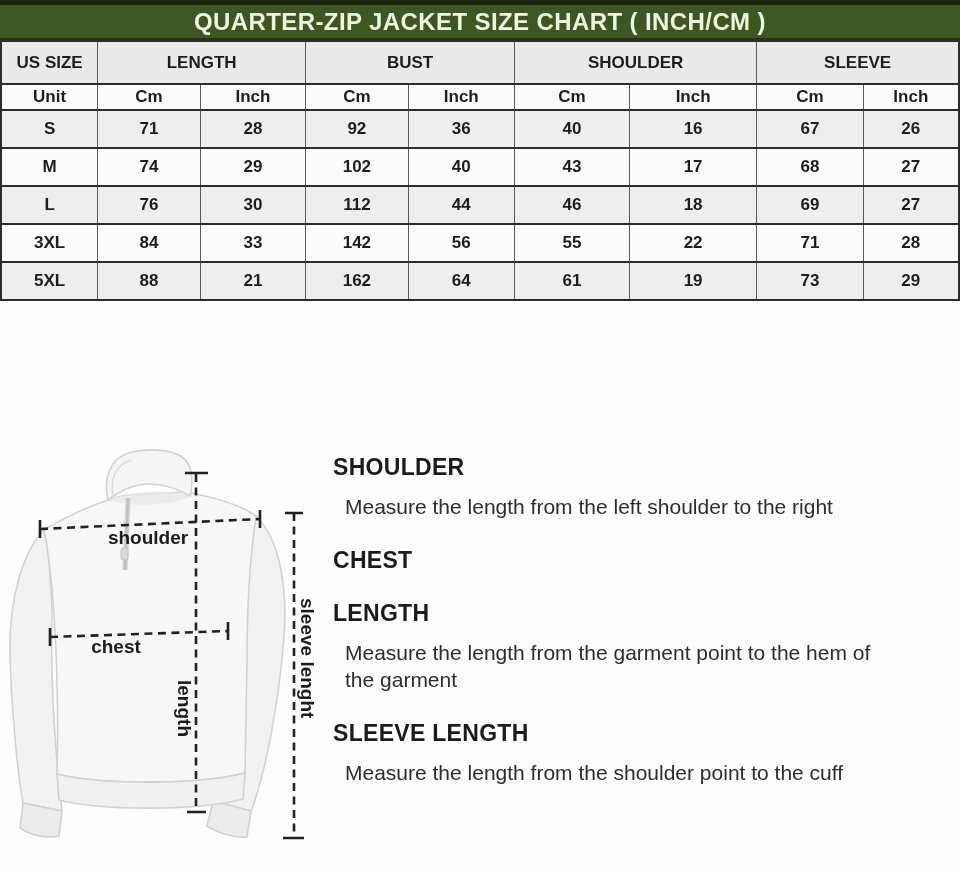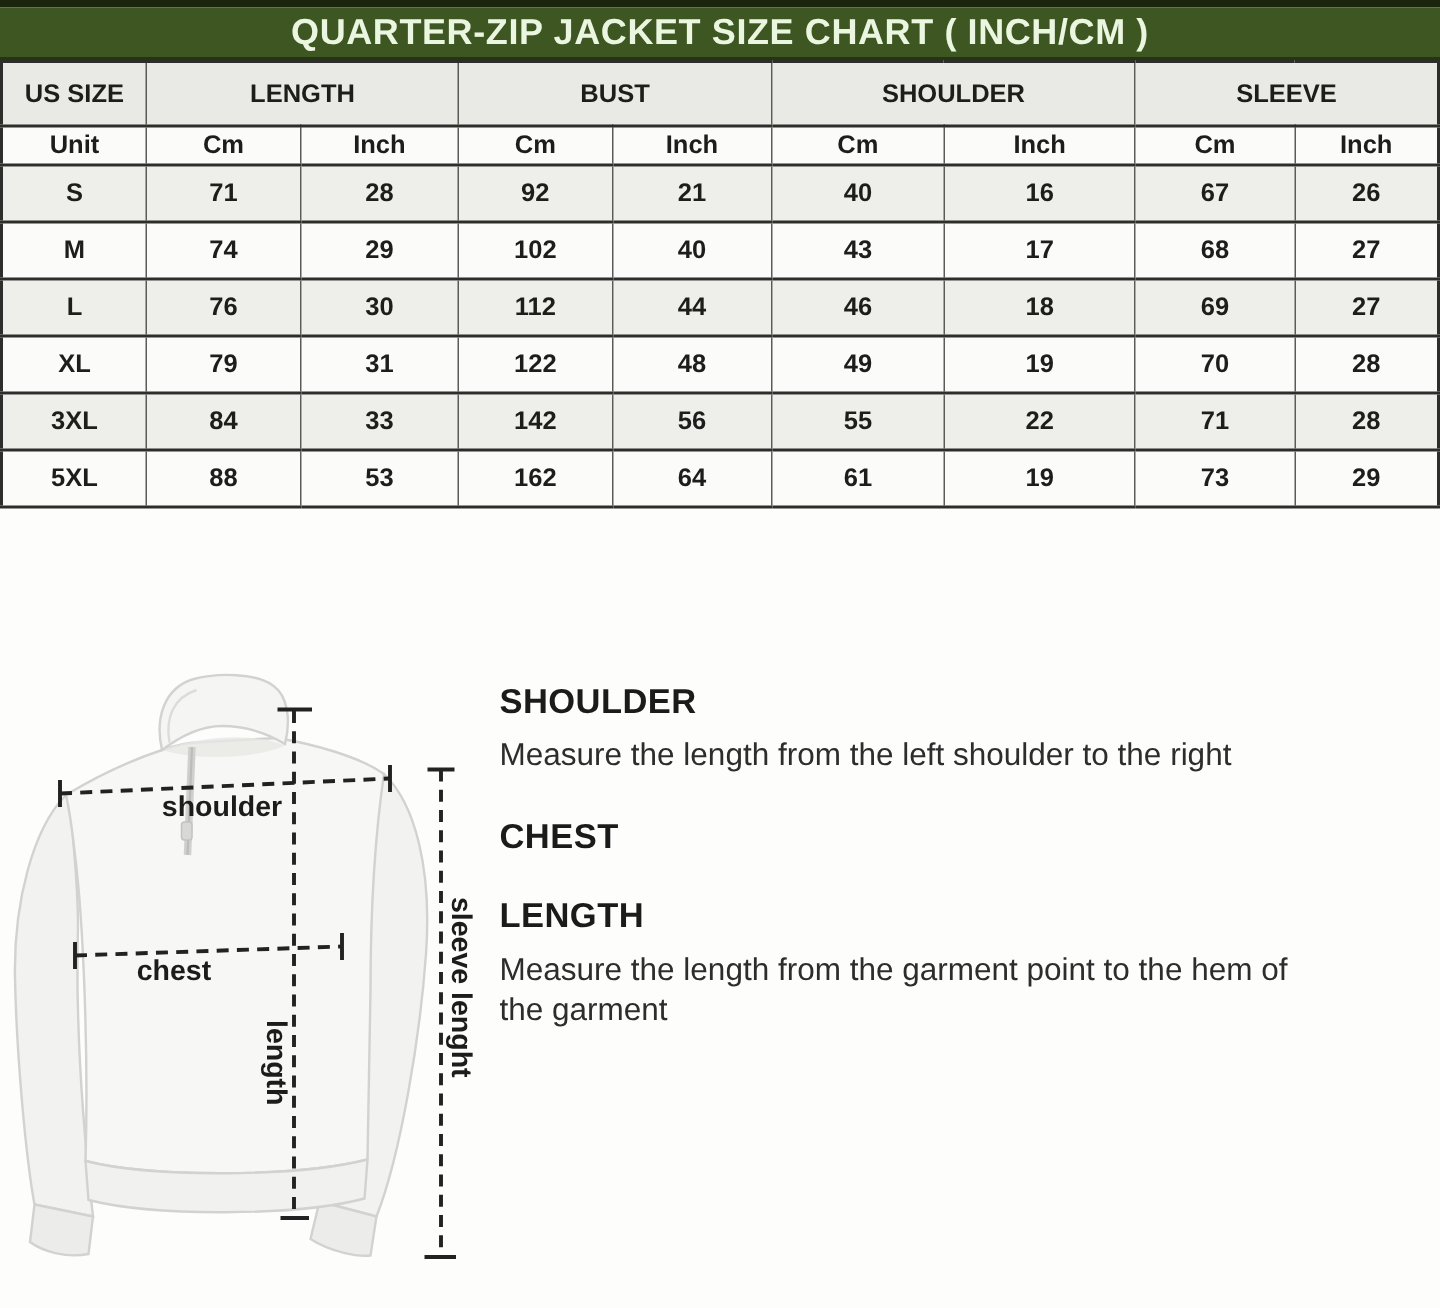--- a/index.html
+++ b/index.html
@@ -59,21 +59,21 @@
   .measure-label{font-family:"Liberation Sans",sans-serif;font-size:19px;font-weight:bold;fill:#1c1c1c}
   .garment{stroke:#d2d2d0;stroke-width:1.6}
   .instructions{
     position:absolute;left:333px;top:438px;width:578px;
   }
   .instr-block h3{
     margin:26px 0 9px;font-size:23px;letter-spacing:.3px;color:#1b1b1b;
   }
   .instr-block:first-child h3{margin-top:16px}
   .instr-block p{
-    margin:0;font-size:21px;line-height:1.32;color:var(--body-text);max-width:560px;
+    margin:12px;font-size:21px;line-height:1.32;color:var(--body-text);max-width:560px;
   }
 </style>
 </head>
 <body>
 
 <div class="top-edge"></div>
 <div class="title-bar">
   <h1>QUARTER-ZIP JACKET SIZE CHART ( INCH/CM )</h1>
 </div>
 
@@ -108,21 +108,21 @@
       <th>Cm</th>
       <th>Inch</th>
     </tr>
   </thead>
   <tbody>
       <tr>
         <td>S</td>
         <td>71</td>
         <td>28</td>
         <td>92</td>
-        <td>21</td>
+        <td>36</td>
         <td>40</td>
         <td>16</td>
         <td>67</td>
         <td>26</td>
       </tr>
       <tr>
         <td>M</td>
         <td>74</td>
         <td>29</td>
         <td>102</td>
@@ -137,45 +137,34 @@
         <td>76</td>
         <td>30</td>
         <td>112</td>
         <td>44</td>
         <td>46</td>
         <td>18</td>
         <td>69</td>
         <td>27</td>
       </tr>
       <tr>
-        <td>XL</td>
-        <td>79</td>
-        <td>31</td>
-        <td>122</td>
-        <td>48</td>
-        <td>49</td>
-        <td>19</td>
-        <td>70</td>
-        <td>28</td>
-      </tr>
-      <tr>
         <td>3XL</td>
         <td>84</td>
         <td>33</td>
         <td>142</td>
         <td>56</td>
         <td>55</td>
         <td>22</td>
         <td>71</td>
         <td>28</td>
       </tr>
       <tr>
         <td>5XL</td>
         <td>88</td>
-        <td>53</td>
+        <td>21</td>
         <td>162</td>
         <td>64</td>
         <td>61</td>
         <td>19</td>
         <td>73</td>
         <td>29</td>
       </tr>
     </tbody>
 </table>
 
@@ -228,13 +217,17 @@
     <h3>SHOULDER</h3>
     <p>Measure the length from the left shoulder to the right</p>
   </div>
   <div class="instr-block">
     <h3>CHEST</h3>
   </div>
   <div class="instr-block">
     <h3>LENGTH</h3>
     <p>Measure the length from the garment point to the hem of the garment</p>
   </div>
+  <div class="instr-block">
+    <h3>SLEEVE LENGTH</h3>
+    <p>Measure the length from the shoulder point to the cuff</p>
+  </div>
 </div>
 
 </body></html>

